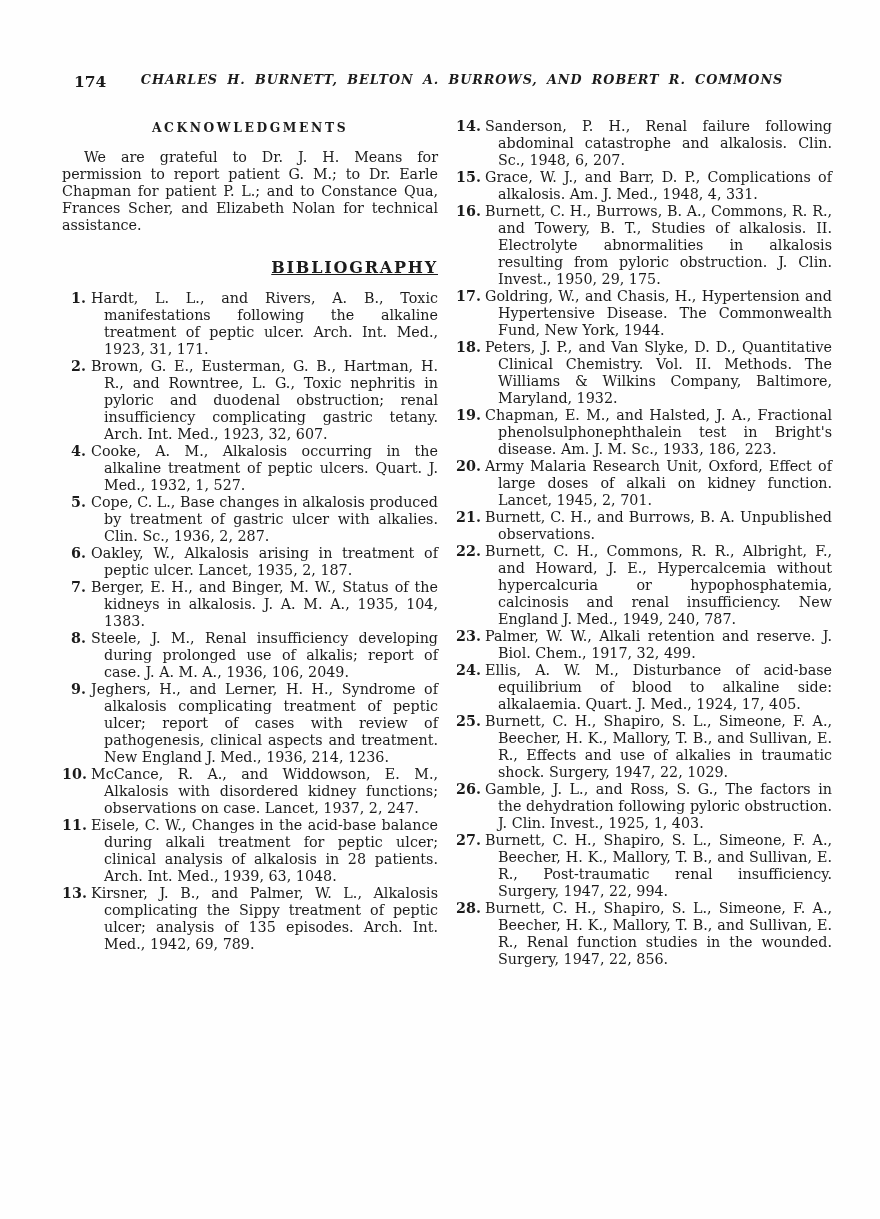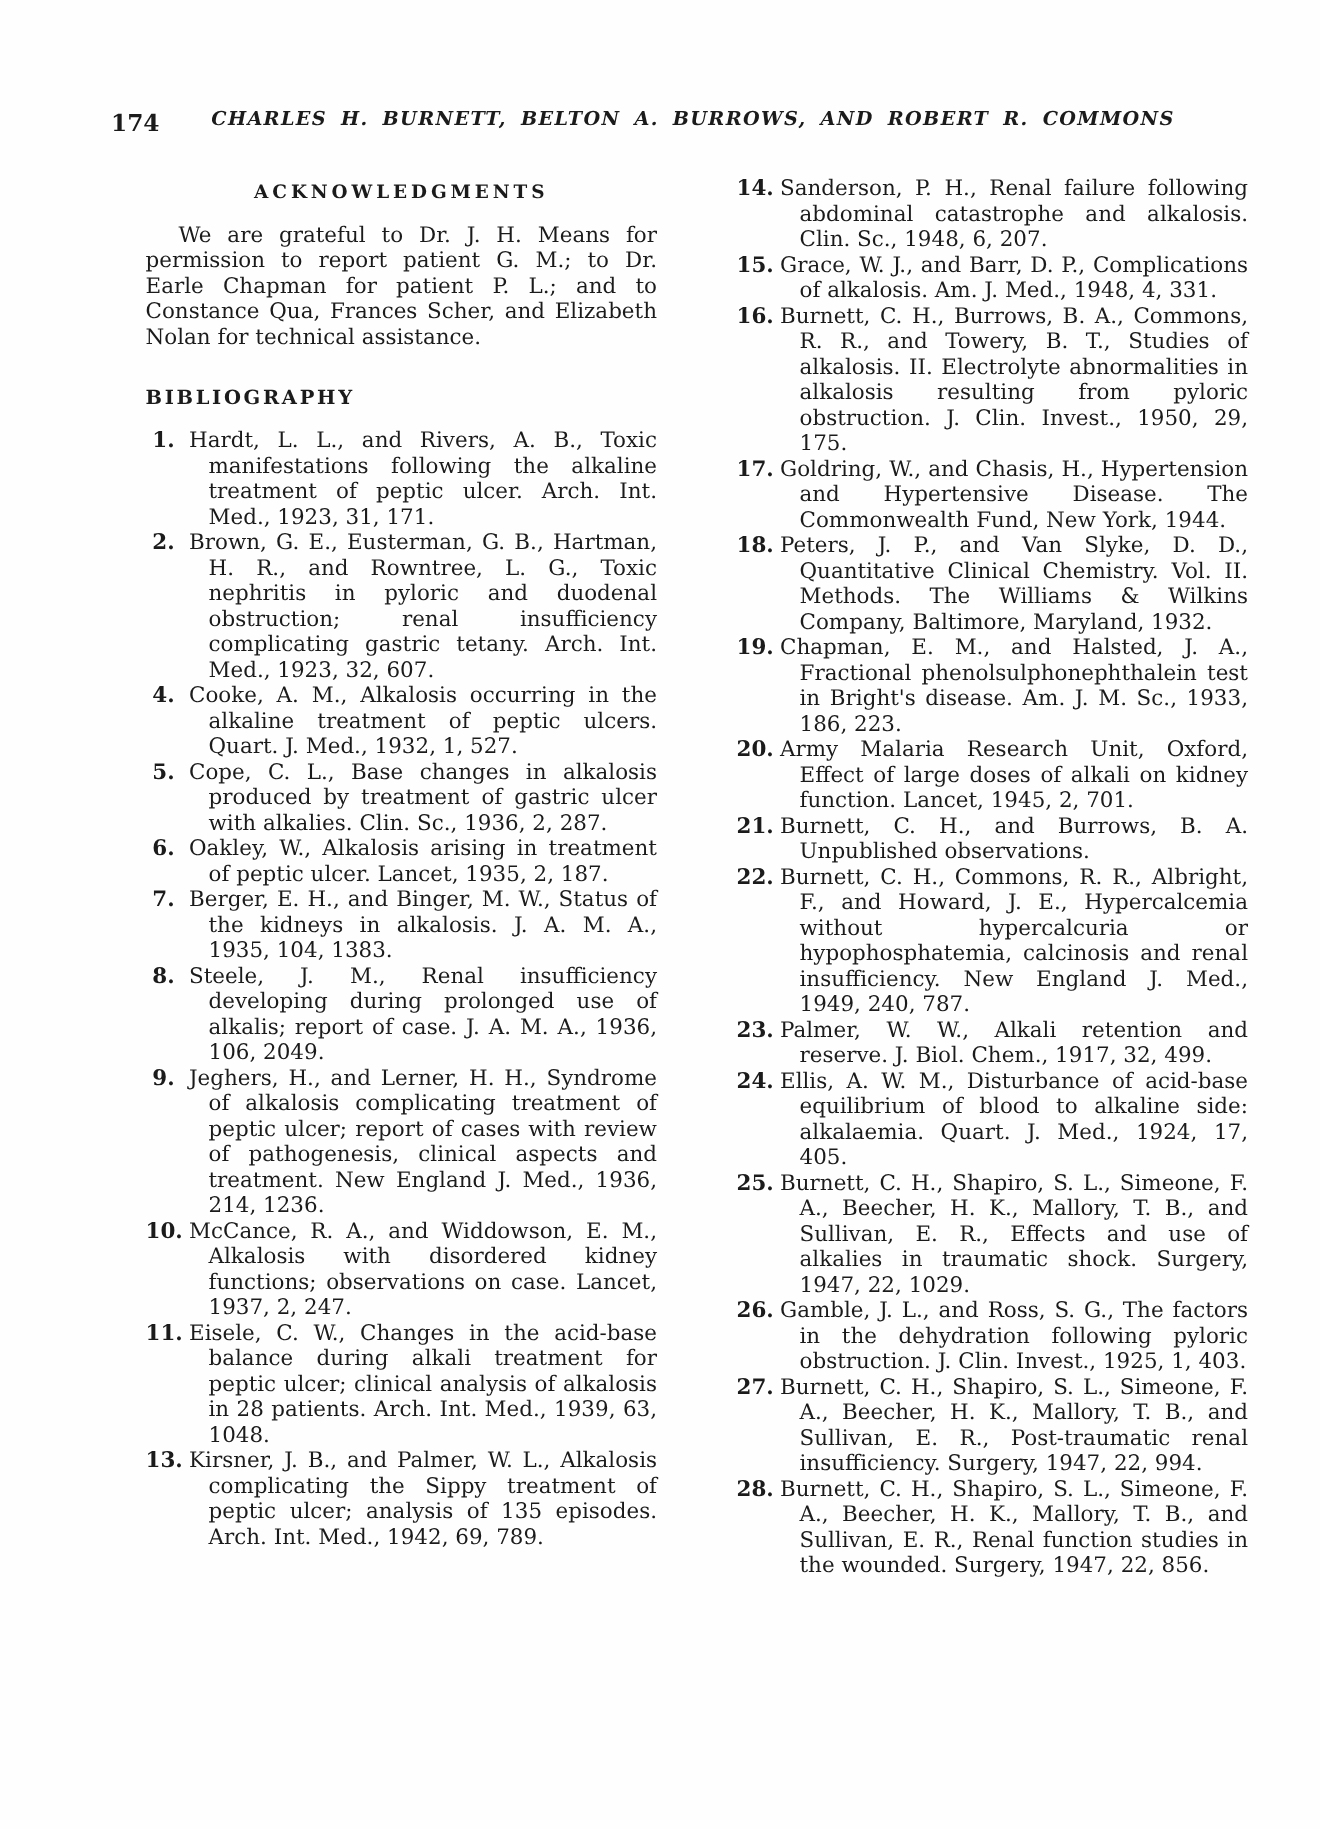--- a/index.html
+++ b/index.html
@@ -36,54 +36,55 @@
     letter-spacing: 0.9px;
     word-spacing: 4px;
     padding-left: 30px;
     font-style: italic;
   }
   .cols {
     display: flex;
     gap: 18px;
     margin-top: 24px;
   }
-  .col { flex: 1; min-width: 0; margin-left: 35px; }
+  .col { flex: 1; min-width: 0; }
   .ack-head {
     text-align: center;
     font-size: 12.3px;
     font-weight: bold;
     letter-spacing: 2.6px;
     margin: 2px 0 0 0;
   }
   .ack-para {
     font-size: 14.3px;
     line-height: 17px;
     text-align: justify;
     text-indent: 22px;
     margin: 14px 0 0 0;
   }
   .bib-head {
-    text-align: left;
-    font-size: 13px;
+    text-align: right;
+    font-size: 16px;
     font-weight: bold;
     letter-spacing: 1.8px;
     margin: 24px 0 13px 0;
+    text-decoration: underline;
   }
   .ref {
     font-size: 14.3px;
     line-height: 17px;
     text-align: justify;
     padding-left: 42px;
     text-indent: -42px;
     margin: 0;
   }
   .ref .num {
     display: inline-block;
     width: 24px;
-    text-align: center;
+    text-align: right;
     margin-right: 5px;
     text-indent: 0;
     font-weight: bold;
   }
 </style>
 </head>
 <body>
 
 <div class="page">
 

